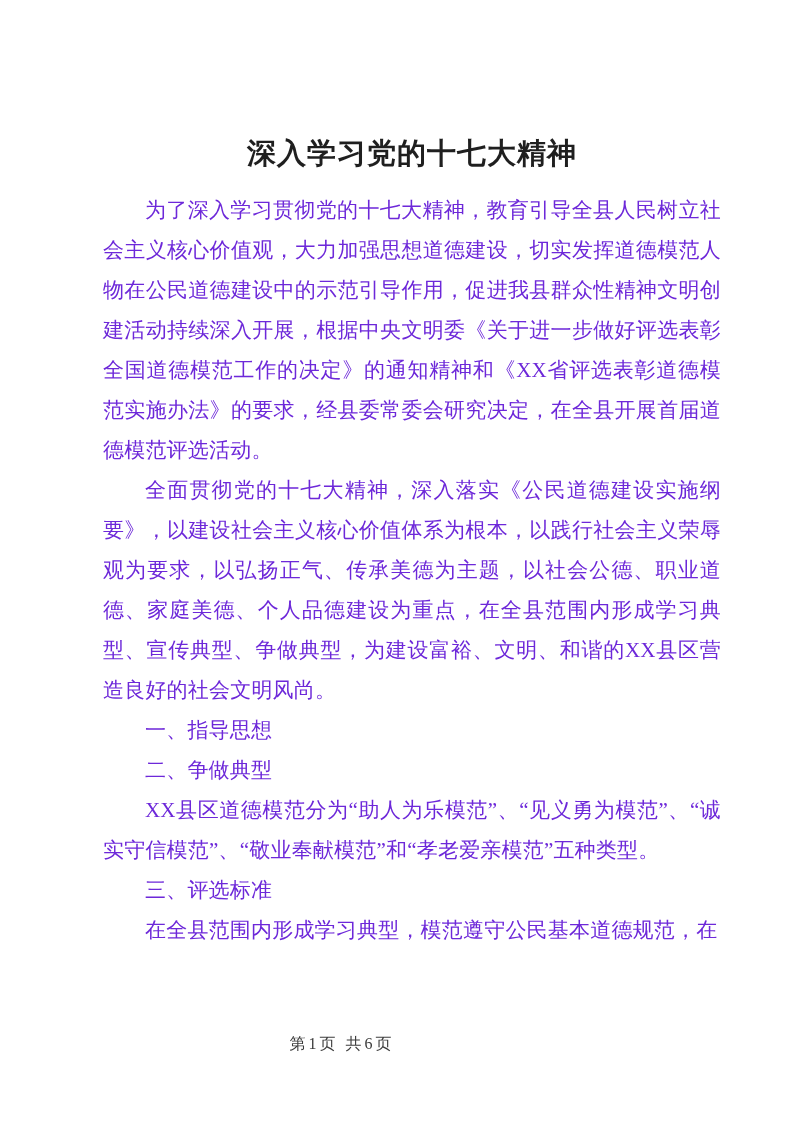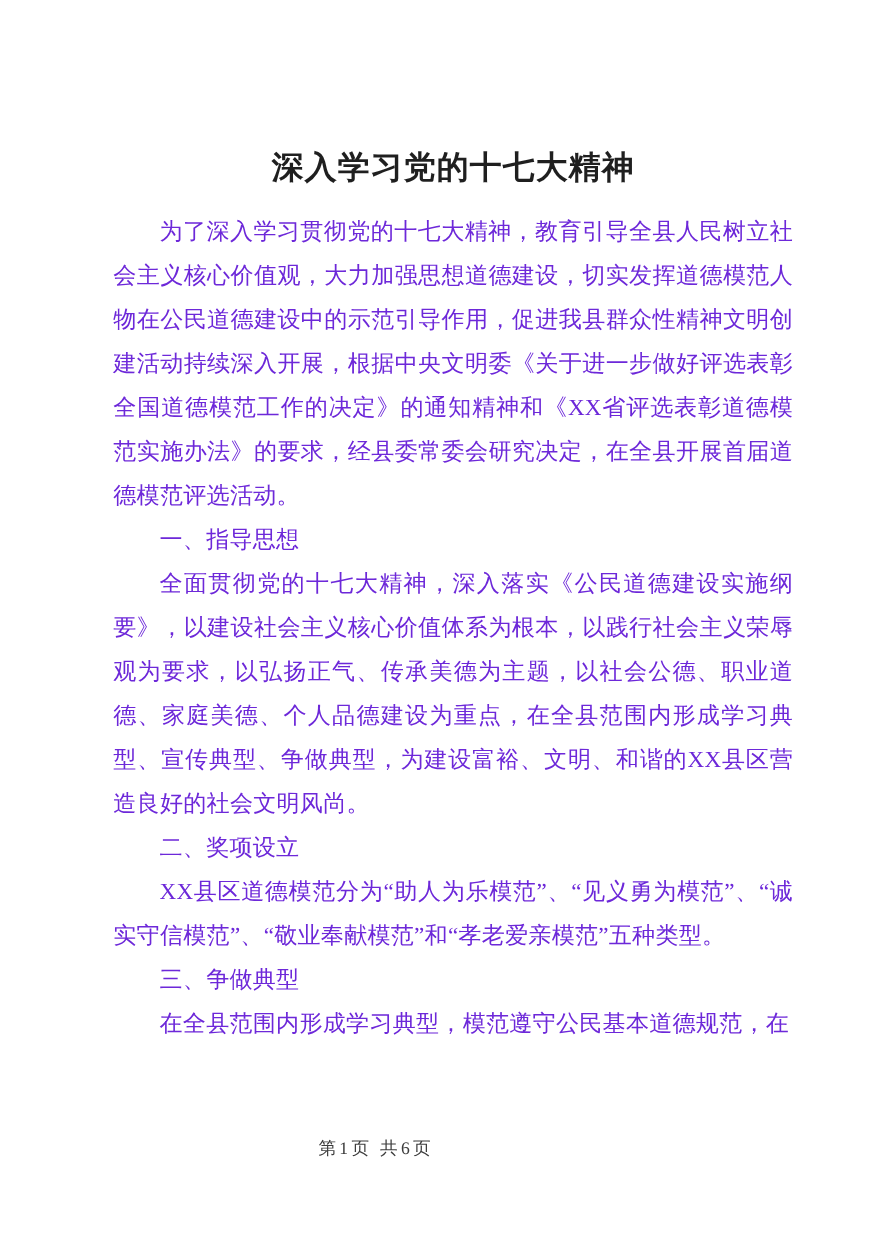--- a/index.html
+++ b/index.html
@@ -52,25 +52,25 @@
   </style>
 </head>
 <body>
 
 <div class="page">
   <div class="content">
     <h1 class="doc-title">深入学习党的十七大精神</h1>
 
     <div>
       <p class="block">为了深入学习贯彻党的十七大精神，教育引导全县人民树立社会主义核心价值观，大力加强思想道德建设，切实发挥道德模范人物在公民道德建设中的示范引导作用，促进我县群众性精神文明创建活动持续深入开展，根据中央文明委《关于进一步做好评选表彰全国道德模范工作的决定》的通知精神和《XX省评选表彰道德模范实施办法》的要求，经县委常委会研究决定，在全县开展首届道德模范评选活动。</p>
+      <p class="block">全面贯彻党的十七大精神，深入落实《公民道德建设实施纲要》，以建设社会主义核心价值体系为根本，以践行社会主义荣辱观为要求，以弘扬正气、传承美德为主题，以社会公德、职业道德、家庭美德、个人品德建设为重点，在全县范围内形成学习典型、宣传典型、争做典型，为建设富裕、文明、和谐的XX县区营造良好的社会文明风尚。</p>
       <p class="block">一、指导思想</p>
-      <p class="block">全面贯彻党的十七大精神，深入落实《公民道德建设实施纲要》，以建设社会主义核心价值体系为根本，以践行社会主义荣辱观为要求，以弘扬正气、传承美德为主题，以社会公德、职业道德、家庭美德、个人品德建设为重点，在全县范围内形成学习典型、宣传典型、争做典型，为建设富裕、文明、和谐的XX县区营造良好的社会文明风尚。</p>
-      <p class="block">二、奖项设立</p>
+      <p class="block">二、争做典型</p>
       <p class="block">XX县区道德模范分为“助人为乐模范”、“见义勇为模范”、“诚实守信模范”、“敬业奉献模范”和“孝老爱亲模范”五种类型。</p>
-      <p class="block">三、争做典型</p>
+      <p class="block">三、评选标准</p>
       <p class="block">在全县范围内形成学习典型，模范遵守公民基本道德规范，在</p>
     </div>
   </div>
 
   <div class="footer">
     <span>第1页 共6页</span>
   </div>
 </div>
 
 </body></html>

